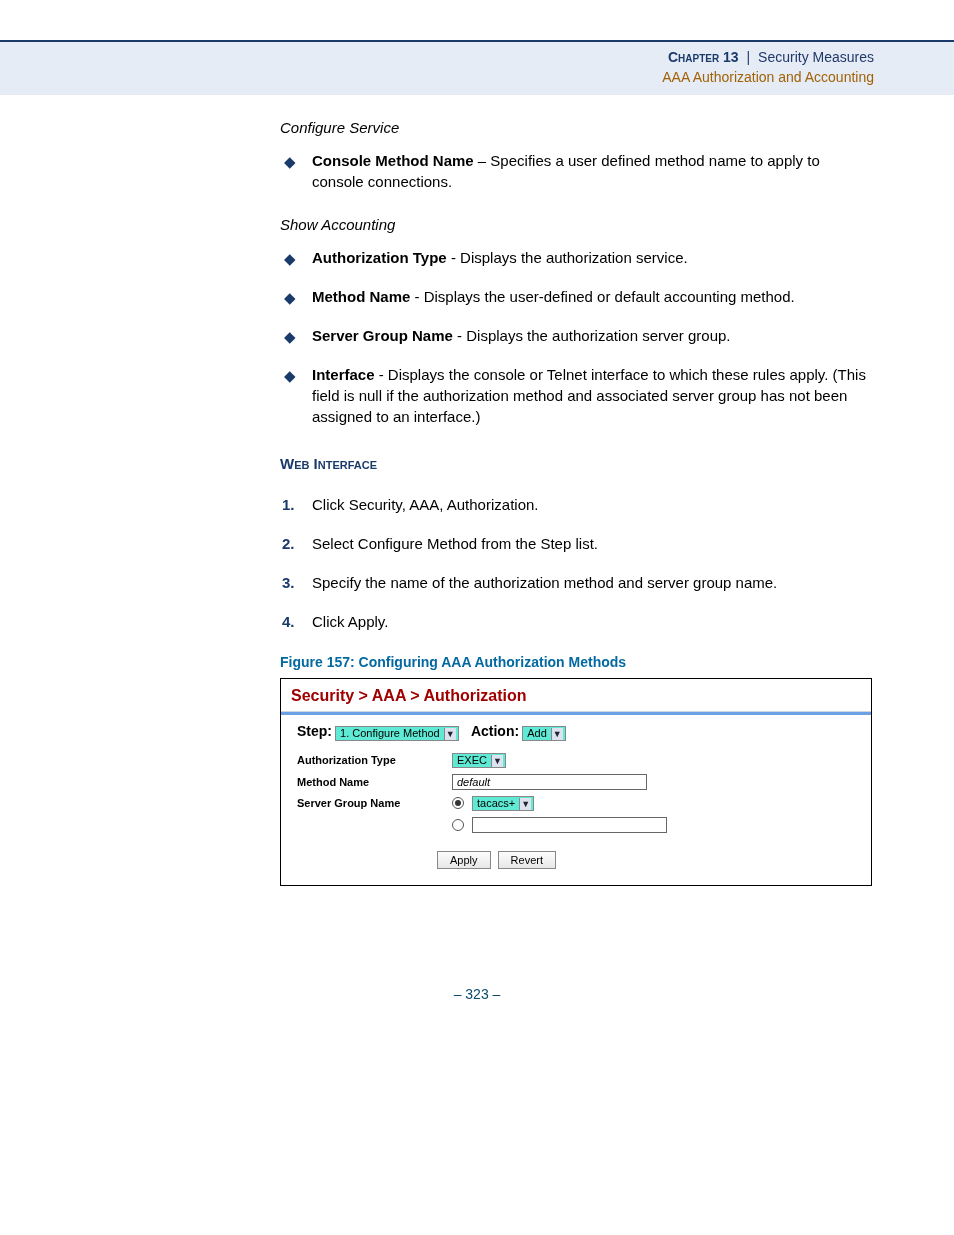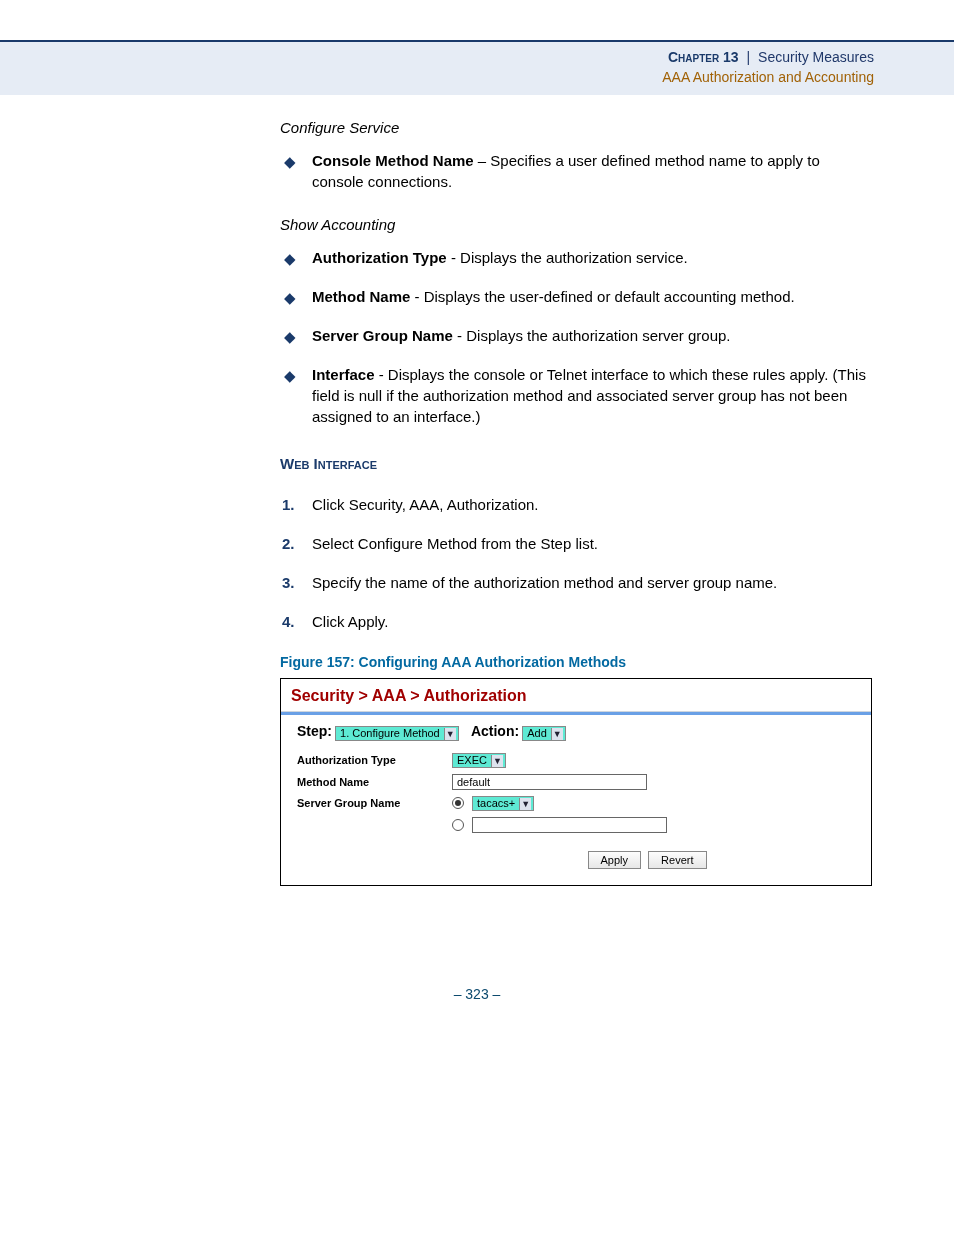--- a/index.html
+++ b/index.html
@@ -165,21 +165,21 @@
   .btn {
     display: inline-block;
     border: 1px solid #888;
     background: linear-gradient(#fdfdfd, #e7e7e7);
     padding: 2px 12px;
     font-size: 11px;
     font-family: Tahoma, Arial, sans-serif;
     margin-right: 4px;
   }
   .button-row {
-    text-align: center;
+    text-align: left;
     margin-top: 18px;
     padding-left: 140px;
   }
   .footer {
     text-align: center;
     color: #0c4a6e;
     font-size: 14px;
     margin-top: 100px;
   }
 </style>
@@ -251,21 +251,21 @@
 
         <div class="form-row">
           <div class="flabel">Authorization Type</div>
           <span class="select-mock">
             <span>EXEC</span><span class="arrow">▼</span>
           </span>
         </div>
 
         <div class="form-row">
           <div class="flabel">Method Name</div>
-          <span class="input-mock" style="width:185px;">
+          <span class="input-mock" style="width:185px;font-style:italic;">
             <span>default</span>
           </span>
         </div>
 
         <div class="form-row">
           <div class="flabel">Server Group Name</div>
           <span class="radio on"></span>
           <span class="select-mock">
             <span>tacacs+</span><span class="arrow">▼</span>
           </span>

